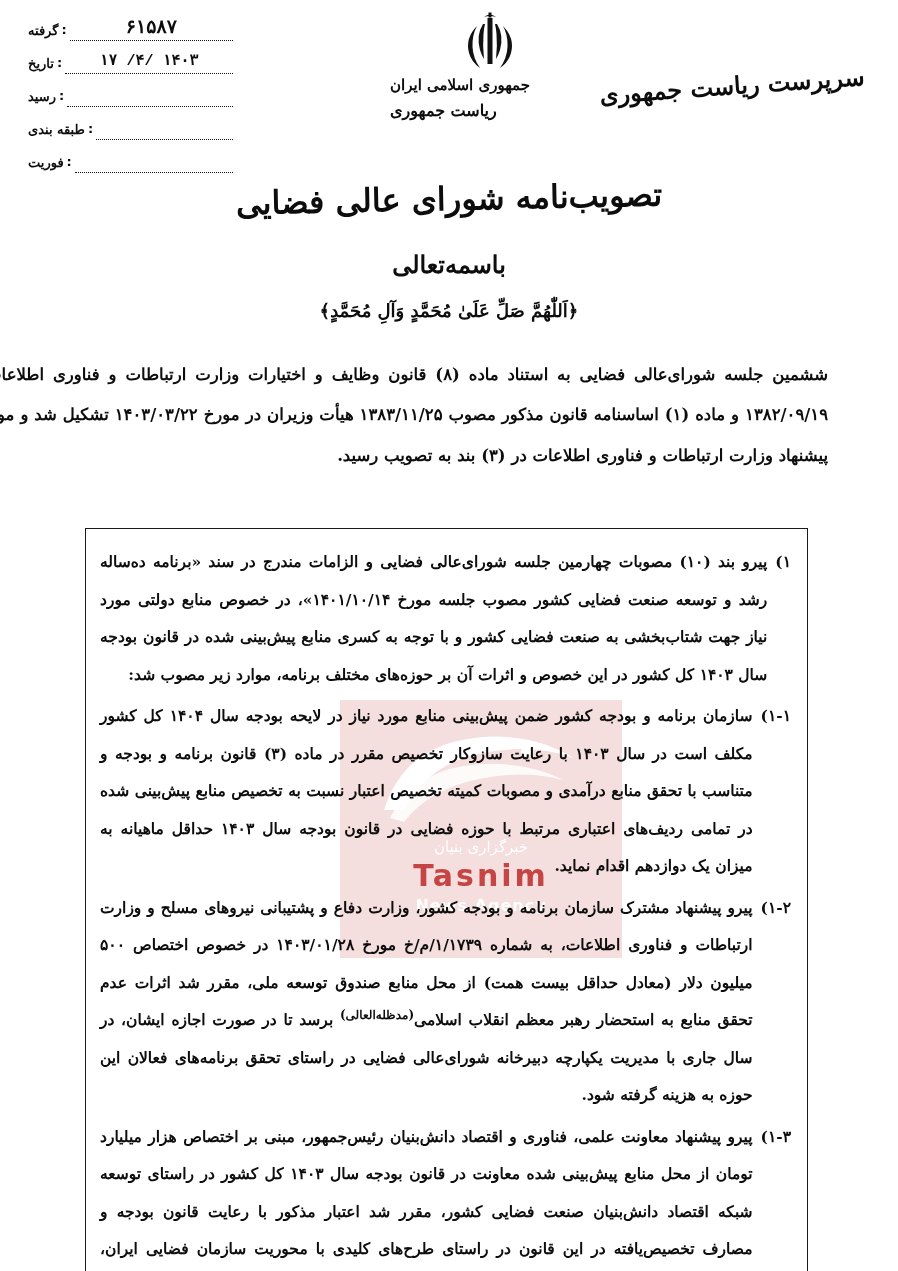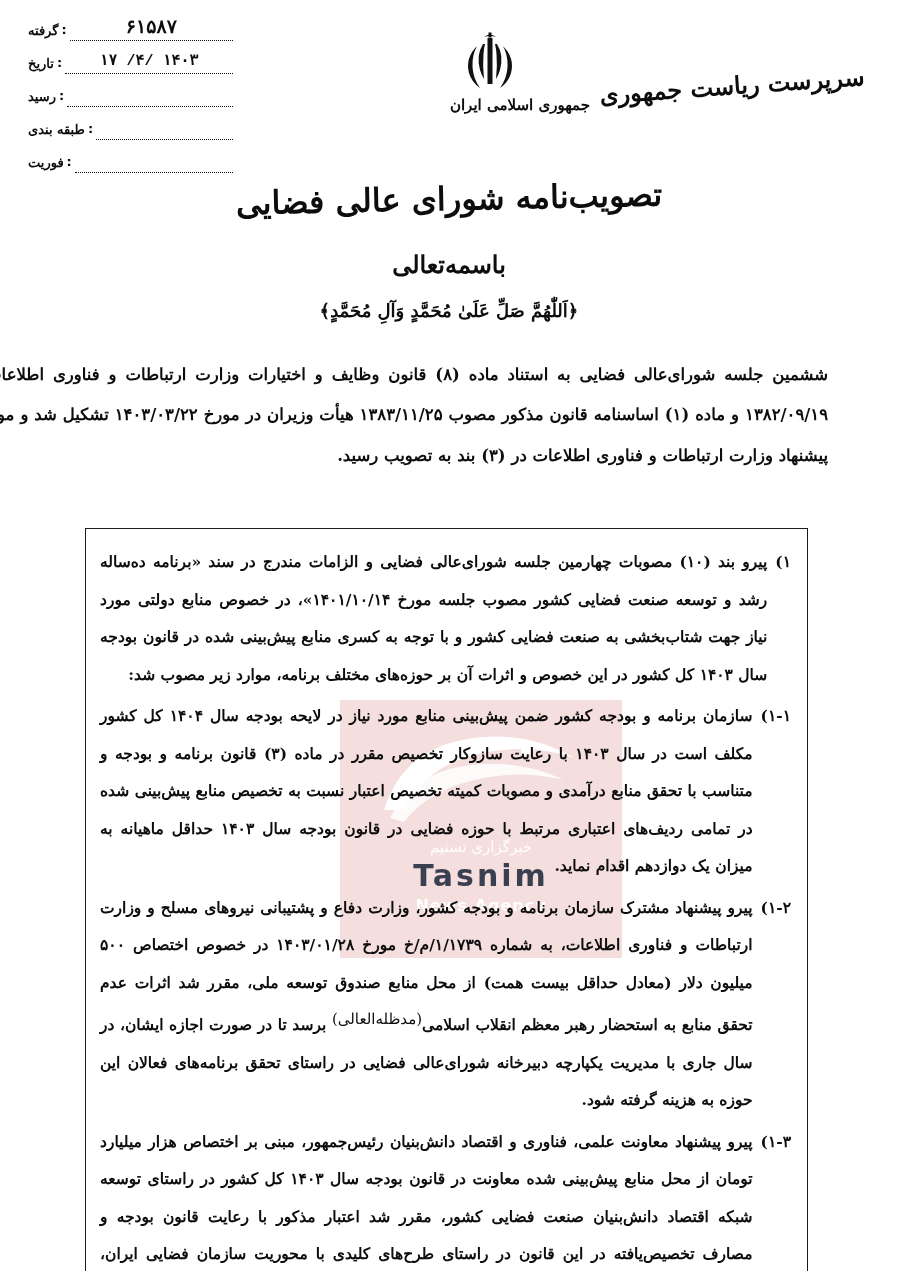--- a/index.html
+++ b/index.html
@@ -72,24 +72,24 @@
     font-size: 19px;
     font-weight: 700;
     letter-spacing: 1px;
     white-space: nowrap;
   }
   .stamp-value.small { font-size: 15px; letter-spacing: 0.5px; font-family: Liberation Mono, monospace; }
 
   
   .emblem-wrap {
     position: absolute;
-    top: 32px;
+    top: 12px;
     left: 390px;
     width: 200px;
-    text-align: right;
+    text-align: left;
   }
   .emblem-svg { display: block; margin: 0 auto; }
   .org-line {
     font-family: "DejaVu Serif", "Liberation Serif", serif;
     font-weight: 700;
     font-size: 15px;
     line-height: 1.55;
     margin-top: 2px;
     white-space: nowrap;
   }
@@ -190,23 +190,23 @@
     flex: 1 1 auto;
     font-family: "DejaVu Serif", "Liberation Serif", serif;
     font-size: 15.5px;
     font-weight: 700;
     line-height: 2.42;
     text-align: justify;
     text-align-last: right;
     direction: rtl;
   }
   .sup-note {
-    font-size: 15px;
+    font-size: 12px;
     vertical-align: super;
-    font-weight: 400;
+    font-weight: 700;
   }
 
   
   .watermark {
     position: absolute;
     top: 700px;
     left: 340px;
     width: 282px;
     height: 258px;
     background: #f2d7d7;
@@ -244,21 +244,21 @@
     letter-spacing: 1px;
   }
   .wm-latin {
     position: absolute;
     top: 158px;
     left: 50%;
     transform: translateX(-50%);
     font-family: "DejaVu Sans", "Liberation Sans", sans-serif;
     font-size: 30px;
     font-weight: 700;
-    color: #0f172a;
+    color: #b91c1c;
     letter-spacing: 3px;
   }
   .wm-agency {
     position: absolute;
     top: 196px;
     left: 50%;
     transform: translateX(-50%);
     font-family: "DejaVu Sans", "Liberation Sans", sans-serif;
     font-size: 16px;
     font-weight: 700;
@@ -330,40 +330,41 @@
         <path d="M26 12 q-7 11 -3 26 q1.5 5 4 9 q-1.5 -13 -0.5 -25 q0.3 -5 1.5 -10 z" fill="#111"></path>
 
         <path d="M40 12 q7 11 3 26 q-1.5 5 -4 9 q1.5 -13 0.5 -25 q-0.3 -5 -1.5 -10 z" fill="#111"></path>
 
         <path d="M20 14 q-12 12 -8 27 q2.5 9 11 15 q-7 -10 -7.5 -21 q-0.5 -12 4.5 -21 z" fill="#111"></path>
 
         <path d="M46 14 q12 12 8 27 q-2.5 9 -11 15 q7 -10 7.5 -21 q0.5 -12 -4.5 -21 z" fill="#111"></path>
       </svg>
     </span>
     <div class="org-line">جمهوری اسلامی ایران</div>
+    <div class="org-line second">ریاست جمهوری</div>
   </div>
 
   <div class="signer-title">سرپرست ریاست جمهوری</div>
 
   <div class="doc-title">تصویب‌نامه شورای عالی فضایی</div>
   <div class="besmeh">باسمه‌تعالی</div>
   <div class="salavat">﴿اَللّٰهُمَّ صَلِّ عَلَىٰ مُحَمَّدٍ وَآلِ مُحَمَّدٍ﴾</div>
 
   <div class="preamble">ششمین جلسه شورای‌عالی فضایی به استناد ماده (۸) قانون وظایف و اختیارات وزارت ارتباطات و فناوری اطلاعات مصوب ۱۳۸۲/۰۹/۱۹ و ماده (۱) اساسنامه قانون مذکور مصوب ۱۳۸۳/۱۱/۲۵ هیأت وزیران در مورخ ۱۴۰۳/۰۳/۲۲ تشکیل شد و موارد زیر به پیشنهاد وزارت ارتباطات و فناوری اطلاعات در (۳) بند به تصویب رسید.</div>
 
   <div class="watermark">
     <div class="wm-inner">
       <span>
         <svg class="wm-swoosh" viewBox="0 0 210 120" aria-hidden="true">
           <path d="M8 88 q18 -58 78 -70 q62 -12 112 18 q-40 -14 -86 -6 q-60 10 -84 58 z" fill="#ffffff"></path>
           <path d="M14 96 q22 -44 74 -52 q54 -8 100 14 q-38 -10 -80 -2 q-54 10 -80 44 z" fill="#ffffff" opacity="0.85"></path>
           <circle cx="150" cy="30" r="5" fill="#ffffff"></circle>
         </svg>
       </span>
-      <div class="wm-fa">خبرگزاری تسنیم</div>
+      <div class="wm-fa">خبرگزاری بنیان</div>
       <div class="wm-latin">Tasnim</div>
       <div class="wm-agency">News Agency</div>
     </div>
   </div>
 
   <div class="resolution-box">
 
     <div class="clause">
       <span class="clause-marker">۱)</span>
       <span class="clause-body">پیرو بند (۱۰) مصوبات چهارمین جلسه شورای‌عالی فضایی و الزامات مندرج در سند «برنامه ده‌ساله رشد و توسعه صنعت فضایی کشور مصوب جلسه مورخ ۱۴۰۱/۱۰/۱۴»، در خصوص منابع دولتی مورد نیاز جهت شتاب‌بخشی به صنعت فضایی کشور و با توجه به کسری منابع پیش‌بینی شده در قانون بودجه سال ۱۴۰۳ کل کشور در این خصوص و اثرات آن بر حوزه‌های مختلف برنامه، موارد زیر مصوب شد:</span>

